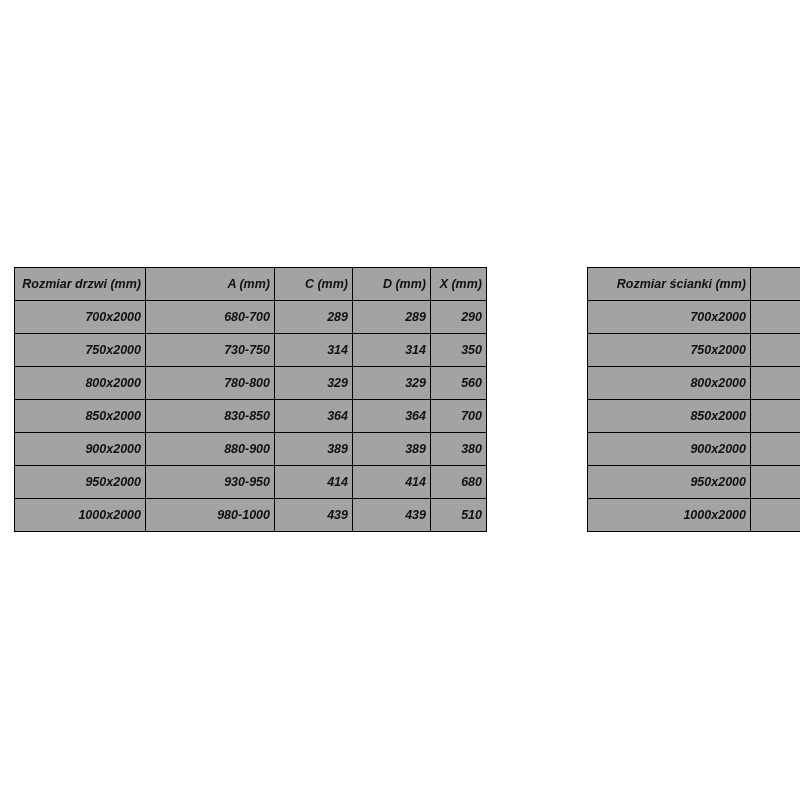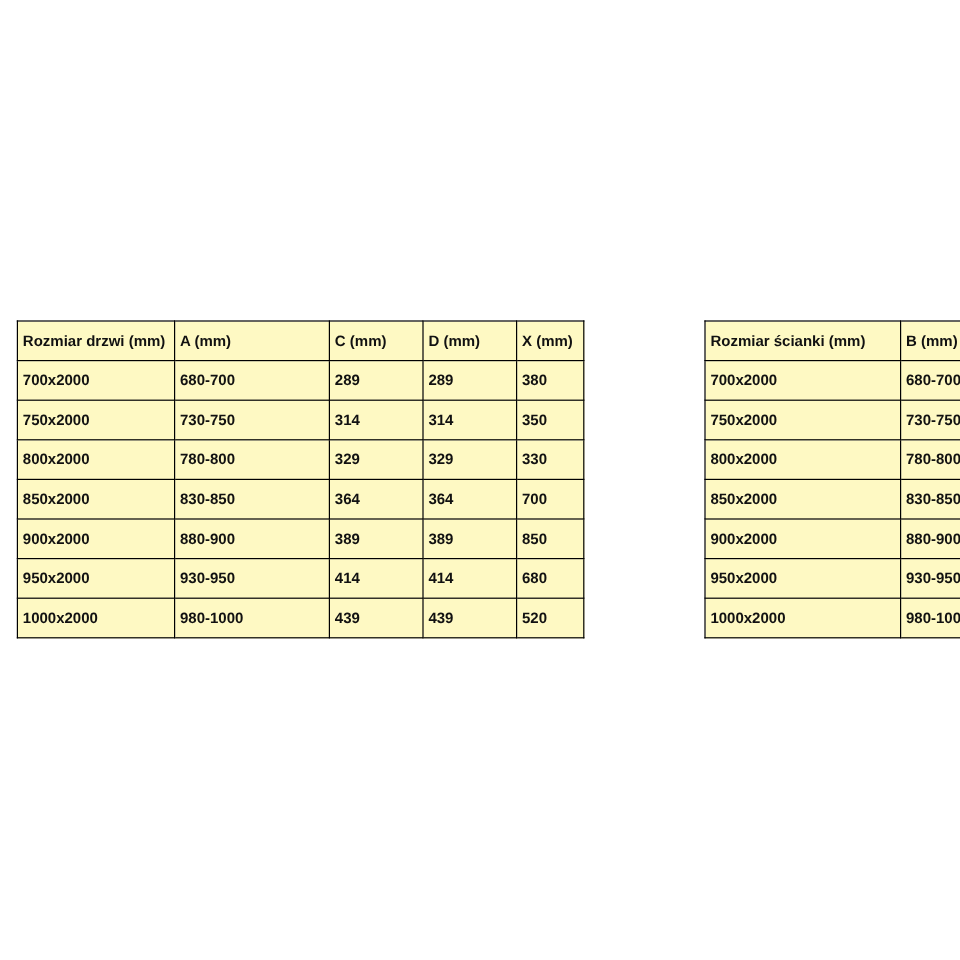--- a/index.html
+++ b/index.html
@@ -36,29 +36,30 @@
   .table-left { margin-left: 14px; }
   .table-right { margin-left: 100px; }
 
   table.spec {
     border-collapse: collapse;
     table-layout: fixed;
   }
   table.spec th,
   table.spec td {
     border: 1px solid #000000;
-    text-align: left;
+    text-align: right;
     vertical-align: middle;
     font-weight: bold;
     font-size: 12.5px;
     height: 32px;
     padding: 0 4px;
     white-space: nowrap;
     color: #111111;
-    background: #fef9c3;
+    background: #a3a3a3;
+    font-style: italic;
   }
   table.spec th {
     font-size: 12.5px;
   }
 
   
   .table-left table.spec col.c0 { width: 131px; }
   .table-left table.spec col.c1 { width: 129px; }
   .table-left table.spec col.c2 { width: 78px; }
   .table-left table.spec col.c3 { width: 78px; }
@@ -91,63 +92,63 @@
             <th>D (mm)</th>
             <th>X (mm)</th>
           </tr>
         </thead>
         <tbody>
           <tr>
             <td>700x2000</td>
             <td>680-700</td>
             <td>289</td>
             <td>289</td>
-            <td>380</td>
+            <td>290</td>
           </tr>
           <tr>
             <td>750x2000</td>
             <td>730-750</td>
             <td>314</td>
             <td>314</td>
             <td>350</td>
           </tr>
           <tr>
             <td>800x2000</td>
             <td>780-800</td>
             <td>329</td>
             <td>329</td>
-            <td>330</td>
+            <td>560</td>
           </tr>
           <tr>
             <td>850x2000</td>
             <td>830-850</td>
             <td>364</td>
             <td>364</td>
             <td>700</td>
           </tr>
           <tr>
             <td>900x2000</td>
             <td>880-900</td>
             <td>389</td>
             <td>389</td>
-            <td>850</td>
+            <td>380</td>
           </tr>
           <tr>
             <td>950x2000</td>
             <td>930-950</td>
             <td>414</td>
             <td>414</td>
             <td>680</td>
           </tr>
           <tr>
             <td>1000x2000</td>
             <td>980-1000</td>
             <td>439</td>
             <td>439</td>
-            <td>520</td>
+            <td>510</td>
           </tr>
         </tbody>
       </table>
     </div>
 
     <div class="table-wrap table-right">
       <table class="spec">
         <colgroup>
           <col class="d0">
             <col class="d1">

